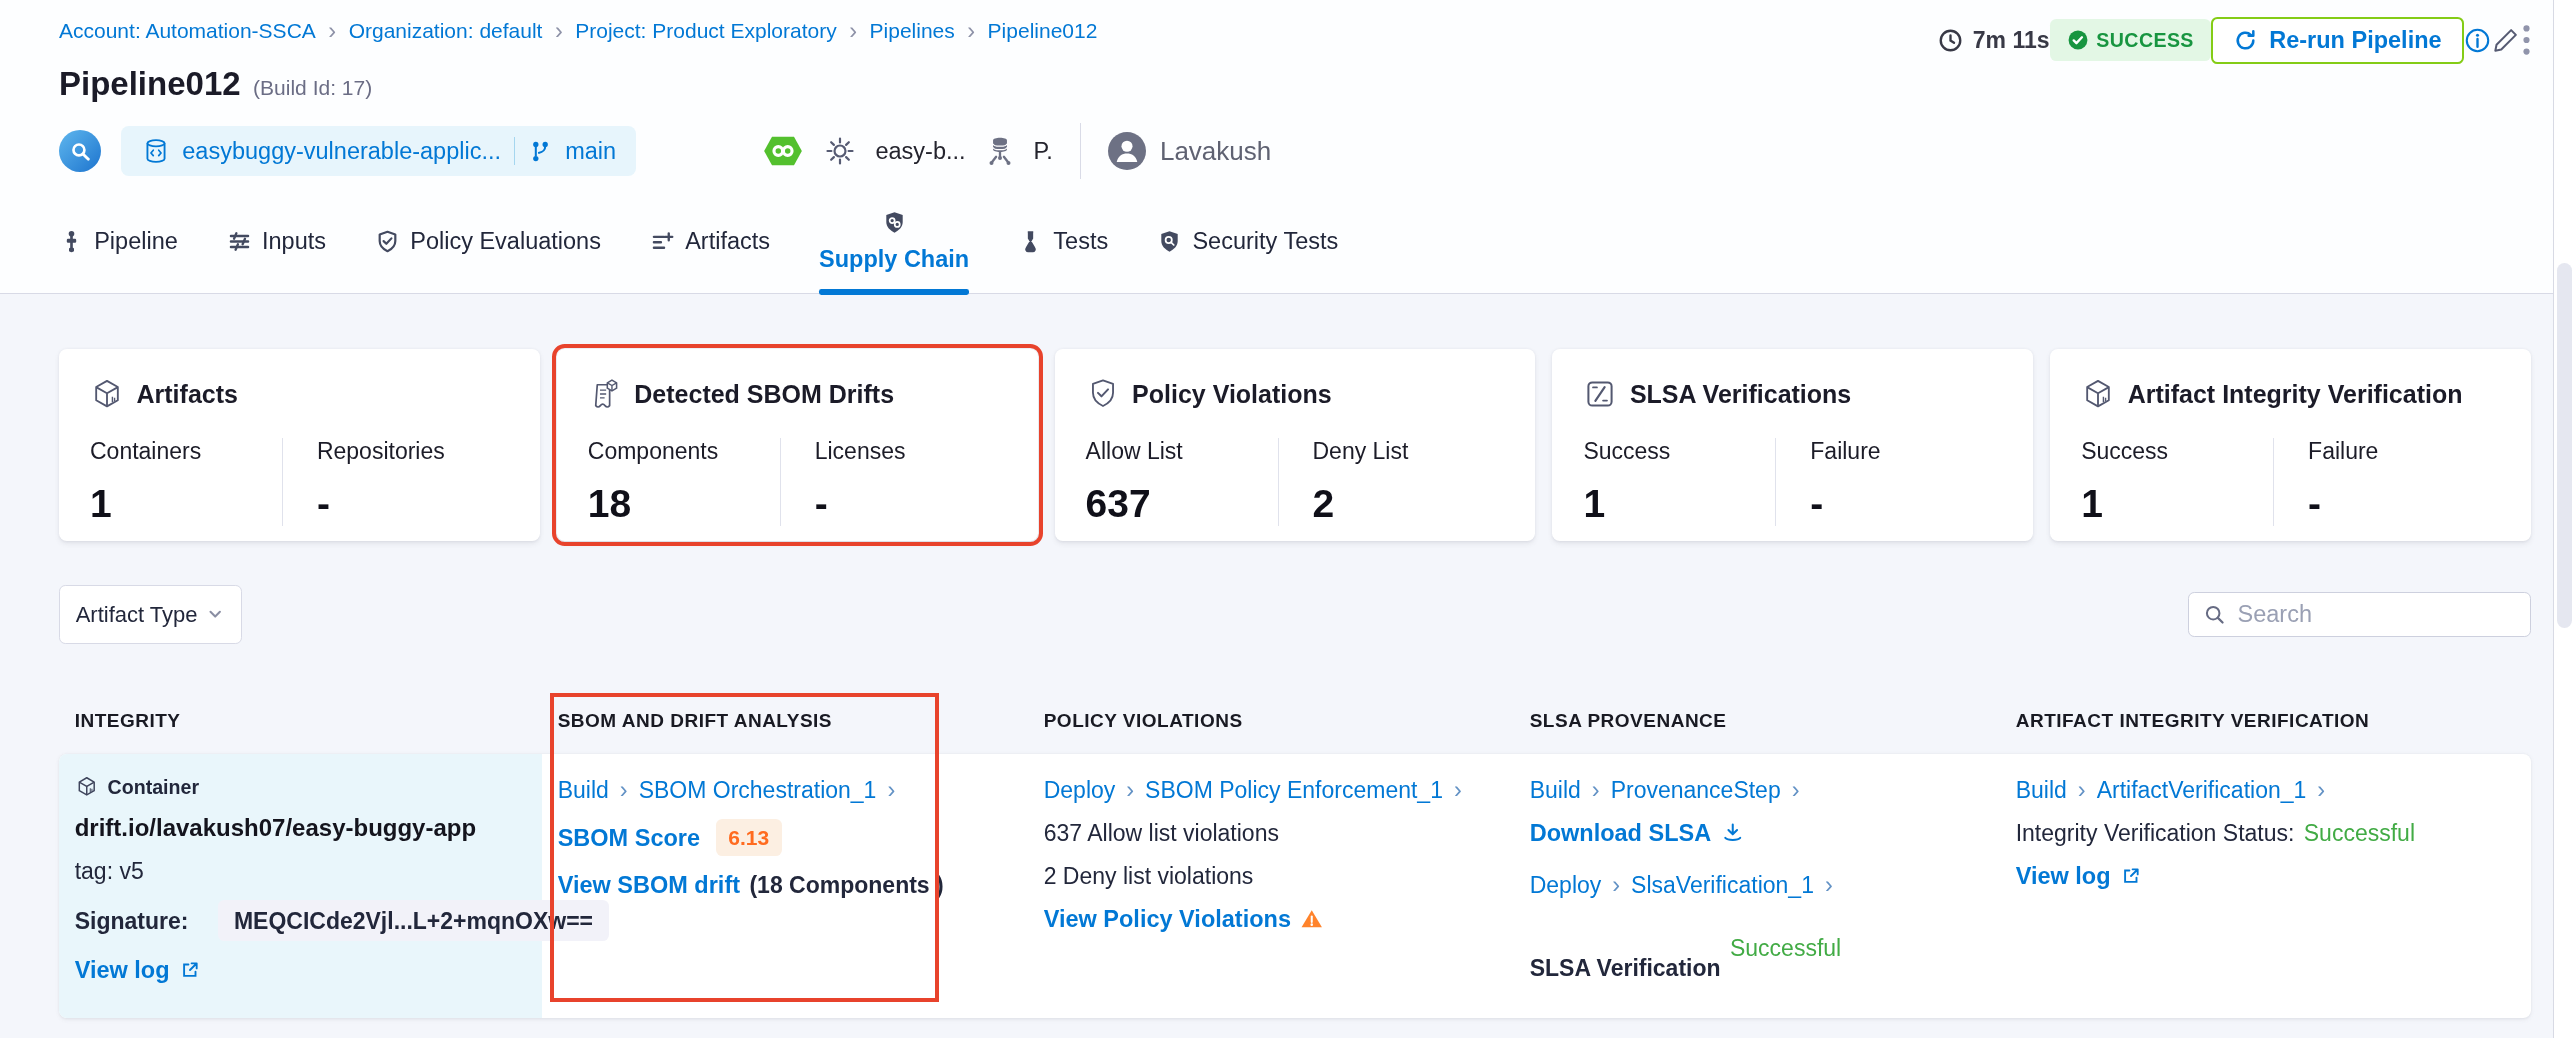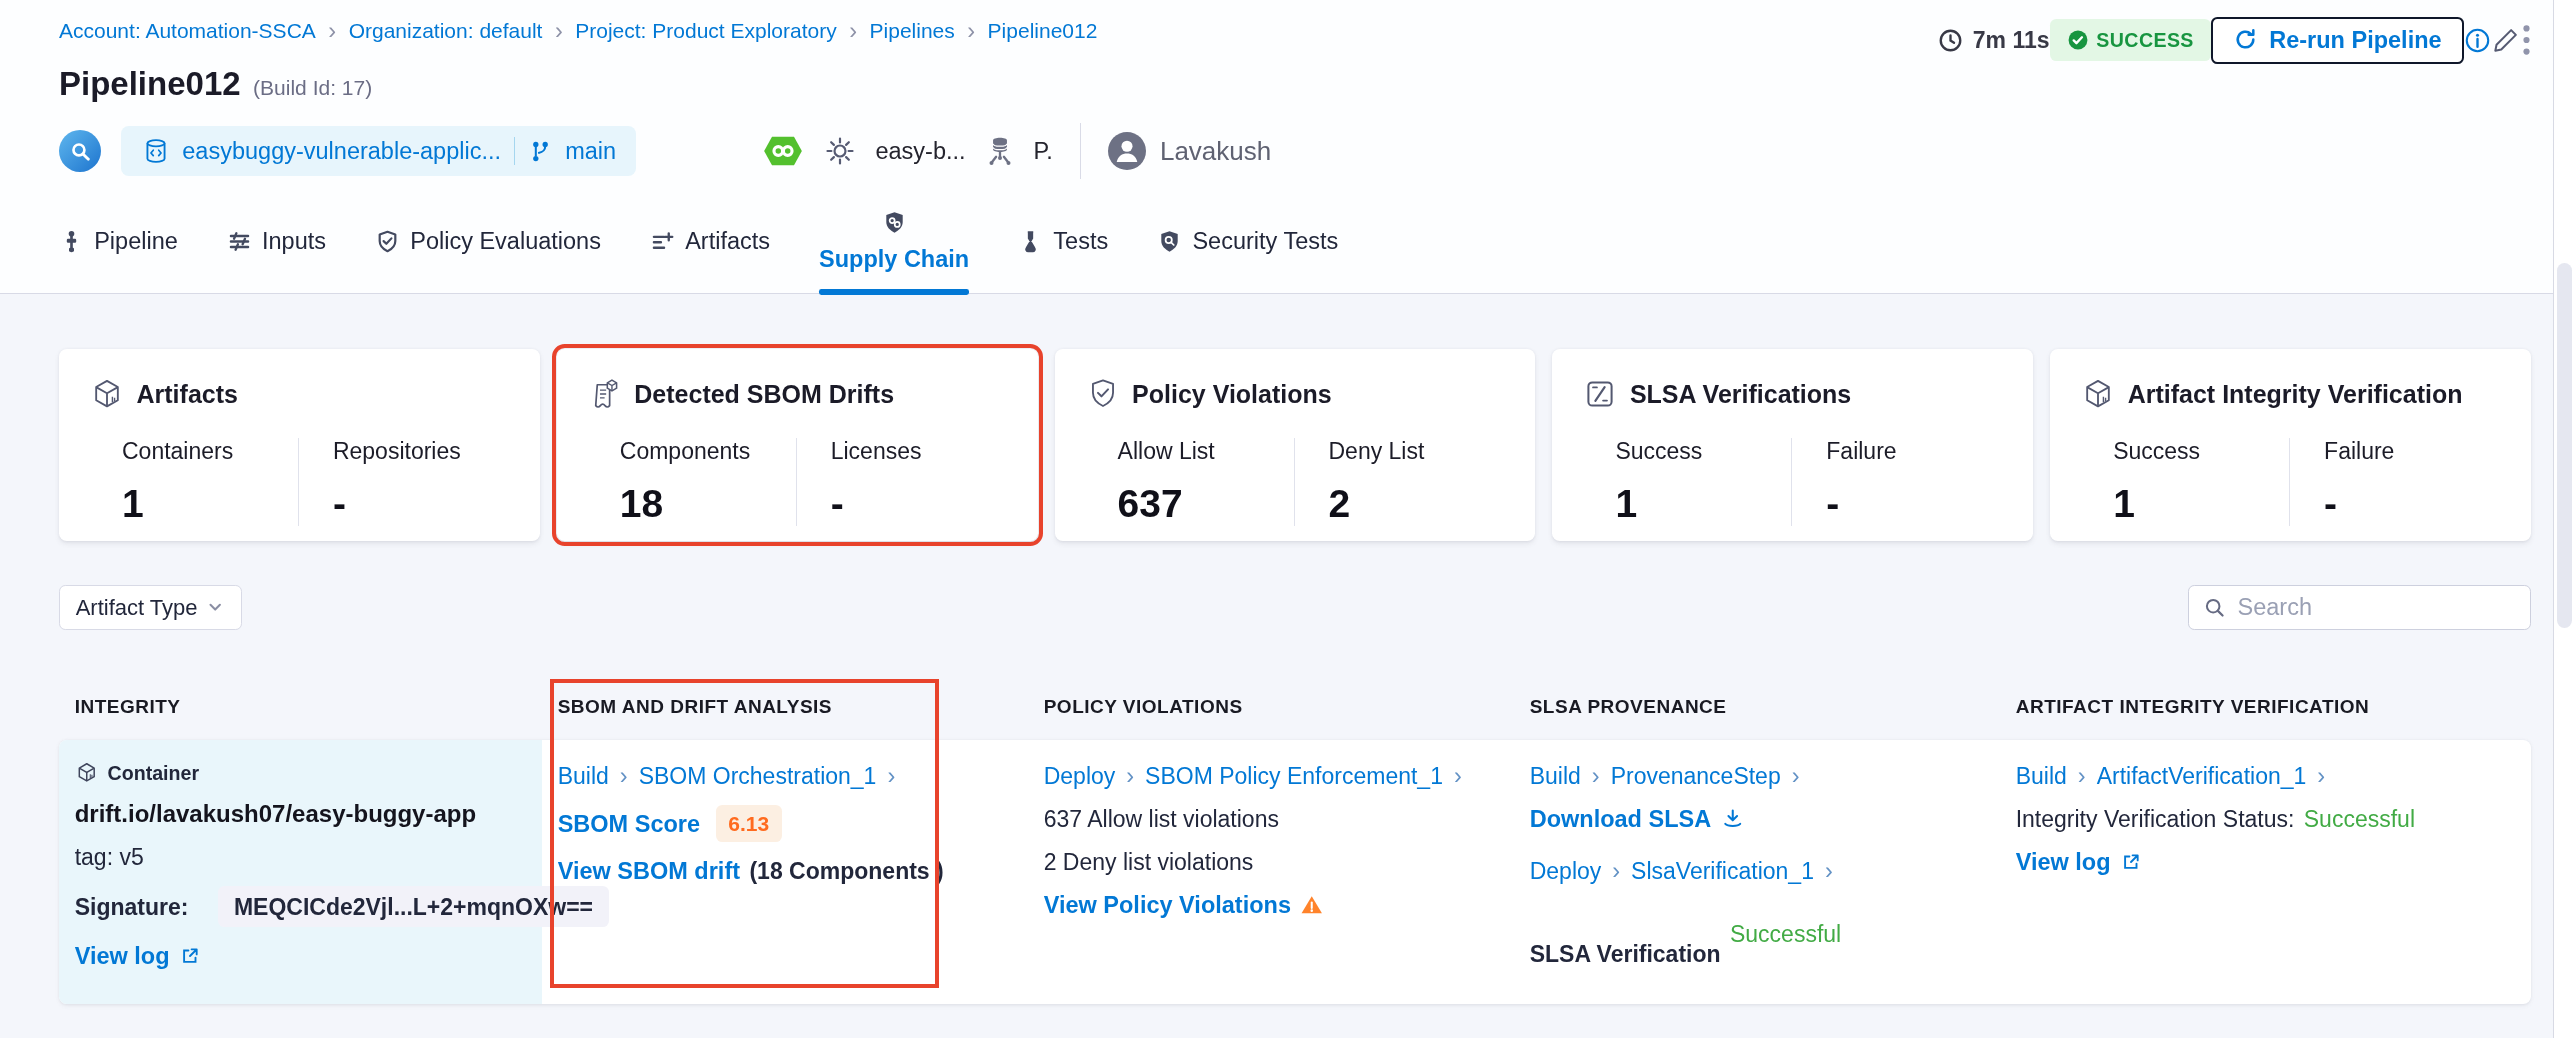--- a/index.html
+++ b/index.html
@@ -20,21 +20,21 @@
     padding:19px 0 0 59px;
     position:relative;
   }
   .breadcrumb { display:flex; align-items:center; gap:12.5px; font-size:21px; }
   .breadcrumb .sep { color:#8e92a8; font-size:23.5px; line-height:21px; }
 
   .top-meta { position:absolute; top:17px; right:44px; display:flex; align-items:center; }
   .duration { display:flex; align-items:center; gap:9.4px; font-size:23px; color:#383946; font-weight:700; }
   .status-pill { display:flex; align-items:center; gap:7.8px; background:#e3f7e5; color:#189540;
     font-size:19.6px; font-weight:700; letter-spacing:0.4px; padding:9.4px 17px; border-radius:6.3px; }
-  .rerun-btn { display:flex; gap:11px; border:2px solid #0f172a; color:#0278d5;
+  .rerun-btn { display:flex; align-items:center; gap:11px; border:2px solid #84cc16; color:#0278d5;
     background:#fff; font-size:23.5px; font-weight:700; padding:7.8px 20.4px; border-radius:6.3px; cursor:pointer;
     font-family:"Liberation Sans", sans-serif; }
   .icon-btn { background:none; border:none; cursor:pointer; display:flex; align-items:center; }
 
   .title-row { margin-top:22px; display:flex; align-items:baseline; gap:12.5px; }
   .page-title { font-size:33px; font-weight:700; color:#1b1b28; }
   .build-id { font-size:21px; color:#6b6d85; }
 
   .build-row { margin-top:20.4px; display:flex; align-items:center; padding-bottom:28px; }
   .codebase-circle { width:42px; height:42px; border-radius:50%; background:linear-gradient(135deg,#5fb7ee,#1d74ce);
@@ -60,29 +60,29 @@
 
   
   .main { padding:55px 0 0 59px; width:2531px; }
 
   .cards-row { display:flex; gap:17px; width:2472px; }
   .card { flex:1; background:#fff; border-radius:7.8px; padding:28px 31px;
     box-shadow:0 0.8px 2.4px rgba(40,41,61,.06), 0 2.4px 5.5px rgba(96,97,112,.10); height:192px; }
   .card.annotated { outline:4.7px solid #e8432c; outline-offset:1.6px; }
   .card-title-row { display:flex; align-items:center; gap:12.5px; }
   .card-title { font-size:25px; font-weight:700; color:#1b1b28; }
-  .card-stats { display:flex; margin-top:27px;margin-left:32px; }
+  .card-stats { display:flex; margin-top:27px; }
   .stat { flex:1; }
   .stat + .stat { border-left:1.2px solid #e0e2ec; padding-left:34px; }
   .stat-label { font-size:23px; color:#1c1c28; }
   .stat-value { font-size:39px; font-weight:700; margin-top:17px; color:#101019; }
 
   
   .filter-row { margin-top:44px; width:2472px; display:flex; justify-content:space-between; align-items:center; }
-  .artifact-type { width:183px; height:45px; background:#fff; border:1.2px solid #d8dae6; border-radius:6.3px;
+  .artifact-type { width:183px; height:59px; background:#fff; border:1.2px solid #d8dae6; border-radius:6.3px;
     display:flex; align-items:center; justify-content:space-between; padding:0 15.7px; cursor:pointer; }
   .artifact-type span { font-size:22px; color:#22273b; }
   .search-box { width:343px; height:45px; background:#fff; border:1.2px solid #cdd0de; border-radius:6.3px;
     display:flex; align-items:center; gap:11px; padding:0 14px; }
   .search-box input { border:none; outline:none; flex:1; font-size:23.5px; color:#22273b;
     font-family:"Liberation Sans", sans-serif; background:transparent; }
   .search-box input::placeholder { color:#9aa0b4; }
 
   
   .table-wrap { margin-top:66px; position:relative; width:2472px; }

